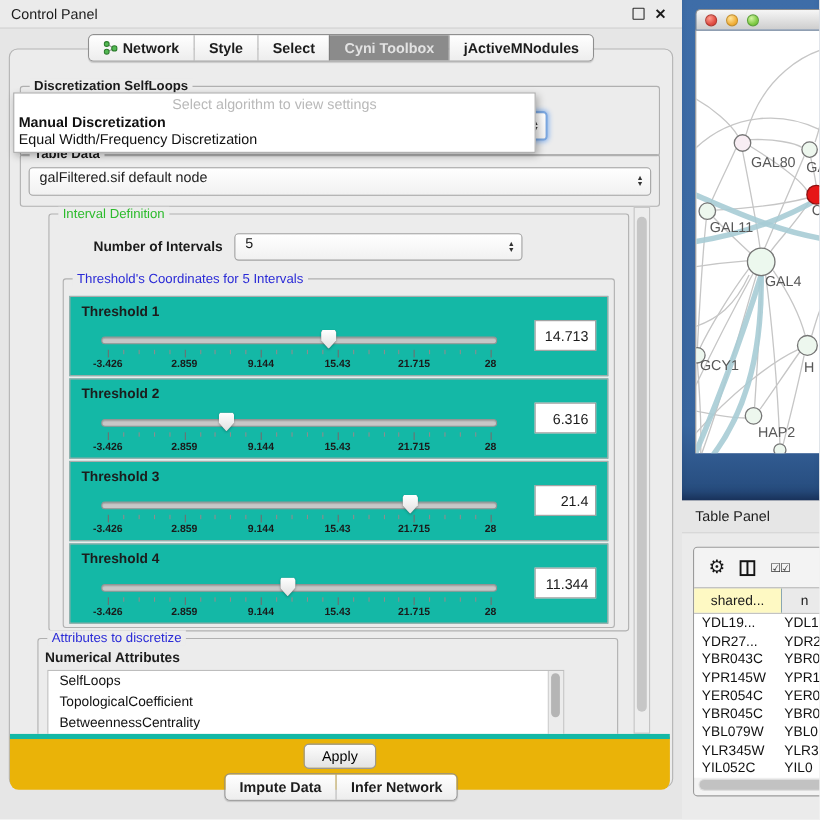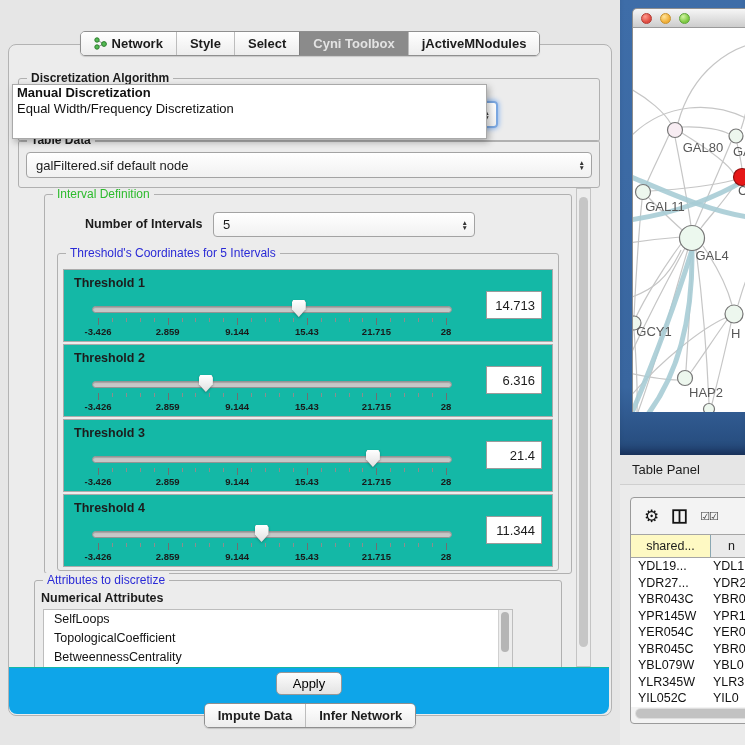--- a/index.html
+++ b/index.html
@@ -26,21 +26,21 @@
   .seg.active{background:#8b8b8b;color:#e3e3e3;border-left-color:#7d7d7d;}
   
   .group{position:absolute;border:1px solid #b0b0b0;border-radius:3px;}
   .gtitle{position:absolute;top:-8px;left:8px;background:#ececec;padding:0 4px;font-size:12px;}
   .gtitle.black{font-weight:bold;color:#1b1b1b;}
   .gtitle.green{color:#2dbb2d;}
   .gtitle.blue{color:#2a2ad6;}
   .algo-group{left:18px;top:78px;width:580px;height:62px;z-index:2;}
   .td-group{left:18px;top:140px;width:580px;height:46px;z-index:2;}
   
-  .combo{position:absolute;display:flex;align-items:center;background:linear-gradient(#ffffff,#f1f1f1);
+  .combo{position:absolute;display:flex;align-items:flex-start;background:linear-gradient(#ffffff,#f1f1f1);
     border:1px solid #a3a3a3;border-radius:4px;font-size:13px;padding:0 22px 0 9px;box-sizing:border-box;}
   .combo-arrows{position:absolute;right:6px;top:50%;transform:translateY(-50%);display:flex;
     flex-direction:column;font-size:6.5px;line-height:5.2px;color:#333;}
   .algo-combo{left:26px;top:101px;width:472px;height:27px;z-index:3;
     border:2px solid #7ba7e0;box-shadow:0 0 5px 1px #8cb6ef;}
   .table-combo{left:26px;top:152px;width:566px;height:26px;z-index:3;}
   
   .popup{position:absolute;left:12px;top:84px;width:473px;height:53px;background:#ffffff;
     border:1px solid #a9a9a9;box-shadow:2px 3px 7px rgba(0,0,0,.3);z-index:50;font-size:13px;}
   .popup-ph{color:#b9b9b9;text-align:center;padding-top:2px;height:16px;}
@@ -75,22 +75,22 @@
   .value-box{position:absolute;right:10px;top:21px;width:56px;height:28px;background:#ffffff;
     border:1px solid #9b9b9b;font-size:13px;display:flex;align-items:center;justify-content:flex-end;
     padding-right:6px;box-sizing:border-box;}
   .attrs-group{left:16px;top:392px;width:526px;height:95px;}
   .attrs-label{position:absolute;left:6px;top:10px;font-size:12.5px;font-weight:bold;}
   .attr-list{position:absolute;left:8px;top:28px;width:468px;height:58px;background:#ffffff;
     border:1px solid #bdbdbd;overflow:hidden;}
   .attr-item{height:19px;line-height:19px;padding-left:10px;font-size:12.5px;color:#111;}
   .list-scrollbar{position:absolute;right:0;top:0;width:13px;height:100%;background:#ececec;border-left:1px solid #d0d0d0;}
   .list-thumb{position:absolute;left:2px;top:2px;width:8px;height:40px;background:#b5b5b5;border-radius:4px;}
-  .apply-row{position:absolute;left:9px;top:667px;width:600px;height:46px;background:#0ea5e9;
-    border-top:1px solid #14b8a6;border-radius:0 0 8px 8px;z-index:2;text-decoration:underline;}
+  .apply-row{position:absolute;left:9px;top:667px;width:600px;height:46px;background:#eab308;
+    border-top:5px solid #14b8a6;border-radius:0 0 8px 8px;z-index:2;text-decoration:underline;}
   .apply-btn{position:absolute;left:50%;top:4px;transform:translateX(-50%);width:66px;height:23px;
     background:linear-gradient(#fdfdfd,#e3e3e3);border:1px solid #979797;border-radius:5px;
     font-size:13px;font-family:"Liberation Sans",sans-serif;}
   
   .right-panel{position:absolute;left:620px;top:0;width:125px;height:745px;background:#ebebeb;}
   .net-frame{position:absolute;left:0;top:0;width:125px;height:455px;
     background:linear-gradient(#3e6da8,#39669f 85%,#24497a);box-shadow:inset 0 -10px 10px -6px rgba(0,0,25,.4);}
   .mac-window{position:absolute;left:12px;top:8px;width:120px;height:404px;}
   .mac-titlebar{height:20px;background:linear-gradient(#f6f6f6,#cdcdcd);border:1px solid #8e8e8e;
     border-bottom-color:#9a9a9a;border-radius:5px 5px 0 0;display:flex;align-items:center;
@@ -117,20 +117,27 @@
   .trow .c1{width:79px;padding-left:7px;box-sizing:border-box;white-space:nowrap;overflow:hidden;}
   .trow .c2{flex:1;padding-left:3px;white-space:nowrap;overflow:hidden;}
   .hscrollbar{position:absolute;left:4px;right:4px;bottom:4px;height:11px;background:#dedede;border-radius:6px;}
   .hthumb{position:absolute;left:1px;top:1px;height:9px;width:96%;background:#c2c2c2;border-radius:5px;}
 </style>
 </head>
 <body>
 
 <div class="page">
 
+  <header class="cp-titlebar">
+    <span class="title">Control Panel</span>
+    <span class="tb-icons">
+      <span class="float-btn"></span>
+      <span class="close-btn">✕</span>
+    </span>
+  </header>
 
   <div class="main-panel"></div>
 
   <nav class="tabs top-tabs">
       <div class="seg-wrap">
         <div class="seg">
           <svg width="13" height="13" viewBox="0 0 13 13">
             <line x1="3" y1="3" x2="10" y2="7" stroke="#9a9a9a"></line>
             <line x1="3" y1="10" x2="10" y2="7" stroke="#9a9a9a"></line>
             <circle cx="3" cy="3" r="2.2" fill="#53b953" stroke="#2e7d2e"></circle>
@@ -148,41 +155,42 @@
         <div class="seg active">
           <span>Cyni Toolbox</span>
         </div>
         <div class="seg">
           <span>jActiveMNodules</span>
         </div>
       </div>
     </nav>
 
   <div class="group algo-group">
-    <span class="gtitle black">Discretization Algorithm</span>
+    <span class="gtitle black">Discretization SelfLoops</span>
   </div>
   <div class="combo algo-combo">
     <span class="combo-arrows">
         <span>▲</span>
         <span>▼</span>
       </span>
   </div>
 
   <div class="group td-group">
     <span class="gtitle black">Table Data</span>
   </div>
   <div class="combo table-combo">
     <span>galFiltered.sif default node</span>
     <span class="combo-arrows">
         <span>▲</span>
         <span>▼</span>
       </span>
   </div>
 
   <div class="popup">
+    <div class="popup-ph">Select algorithm to view settings</div>
     <div>
         <div class="popup-item bold">Manual Discretization</div>
         <div class="popup-item">Equal Width/Frequency Discretization</div>
       </div>
   </div>
 
   <div class="scroll-region">
     <div class="group interval-group">
       <span class="gtitle green">Interval Definition</span>
       <span class="num-label">Number of Intervals</span>

